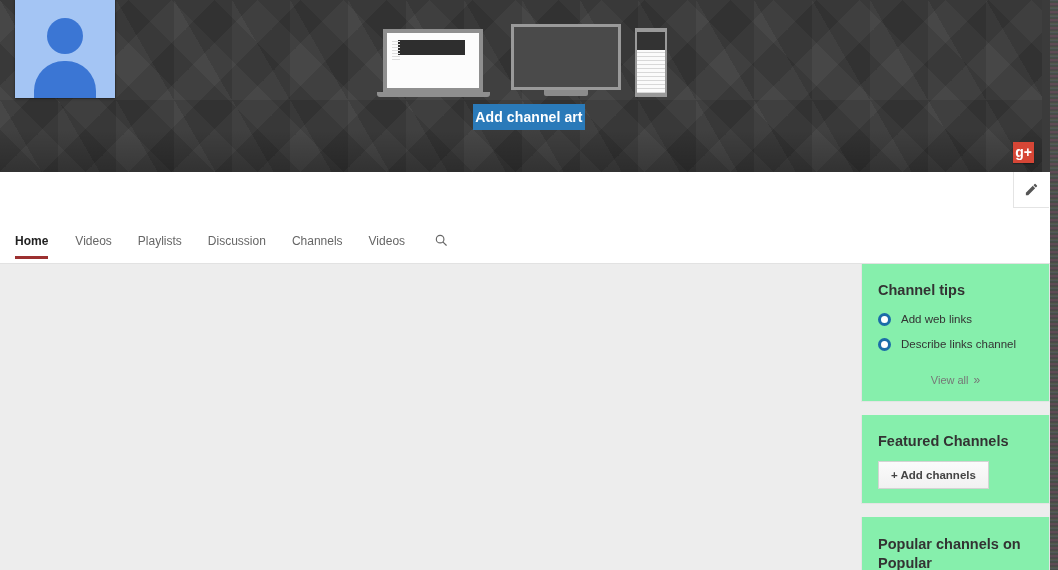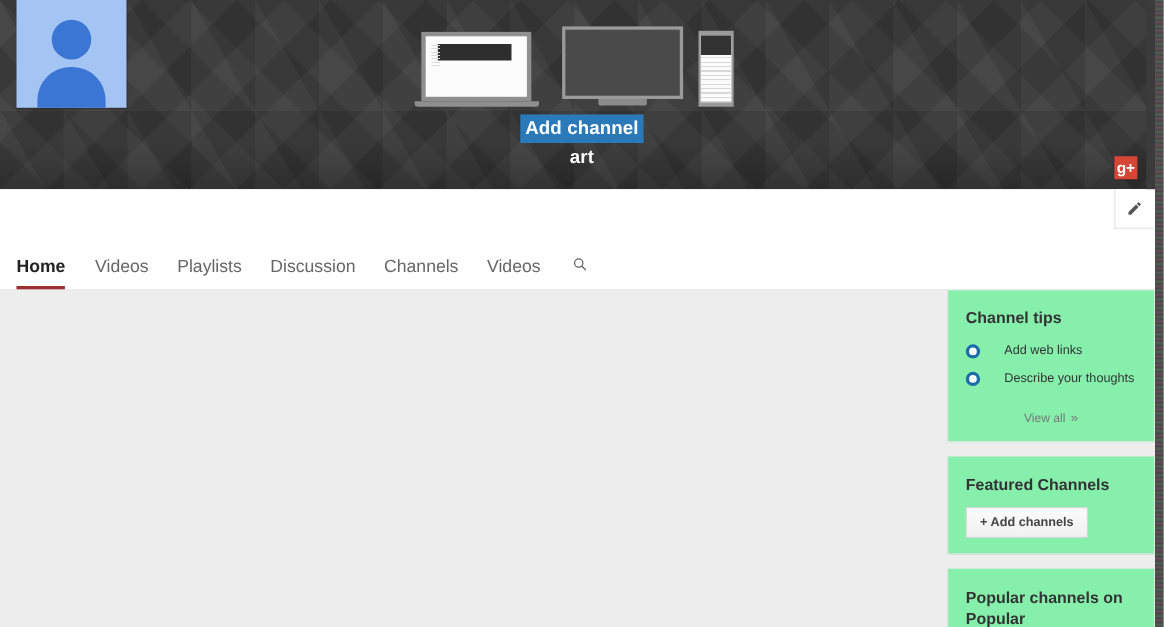--- a/index.html
+++ b/index.html
@@ -144,21 +144,21 @@
       repeating-linear-gradient(to bottom, #d8d8d8 0, #d8d8d8 1px, transparent 1px, transparent 4px);
     margin-top: 2px;
   }
 
   .add-art-btn {
     position: absolute;
     left: 473px; top: 104px;
     width: 112px; height: 26px;
     background: #2a7ab9;
     color: #fff;
-    font-size: 17px;
+    font-size: 14px;
     font-weight: bold;
     line-height: 26px;
     text-align: center;
     letter-spacing: 0.1px;
     cursor: pointer;
     z-index: 6;
     border: 0;
     font-family: "Liberation Sans", sans-serif;
   }
 
@@ -214,21 +214,21 @@
 
   
   .tabs {
     position: absolute;
     left: 15px; bottom: 0;
     height: 37px;
     display: flex;
     align-items: flex-start;
   }
   .tab {
-    font-size: 16px;
+    font-size: 12px;
     color: #666;
     padding: 8px 13px 11px 13px;
     position: relative;
     cursor: pointer;
     white-space: nowrap;
   }
   .tab:first-child { padding-left: 0; padding-right: 14px; }
   .tab.active {
     color: #222;
     font-weight: bold;
@@ -353,21 +353,20 @@
     font-weight: bold;
     color: #333;
     margin-bottom: 14px;
   }
 
   .tip-row {
     display: flex;
     align-items: flex-start;
     margin-bottom: 11px;
     cursor: pointer;
-    gap: 12px;
   }
   .tip-bullet {
     flex: 0 0 auto;
     width: 13px; height: 13px;
     border: 3px solid #1b6ca8;
     border-radius: 50%;
     margin-right: 10px;
     margin-top: 1px;
     background: #fff;
   }
@@ -515,21 +514,21 @@
     <div class="side-card">
       <div class="side-title">Channel tips</div>
 
       <div class="tip-row">
         <div class="tip-bullet"></div>
         <div class="tip-label">Add web links</div>
       </div>
 
       <div class="tip-row">
         <div class="tip-bullet"></div>
-        <div class="tip-label">Describe your thoughts</div>
+        <div class="tip-label">Describe links channel</div>
       </div>
 
       <div class="view-all">
         <span>View all</span><span class="chev">»</span>
       </div>
     </div>
 
     <div class="card-gap"></div>
 
     <div class="side-card">

